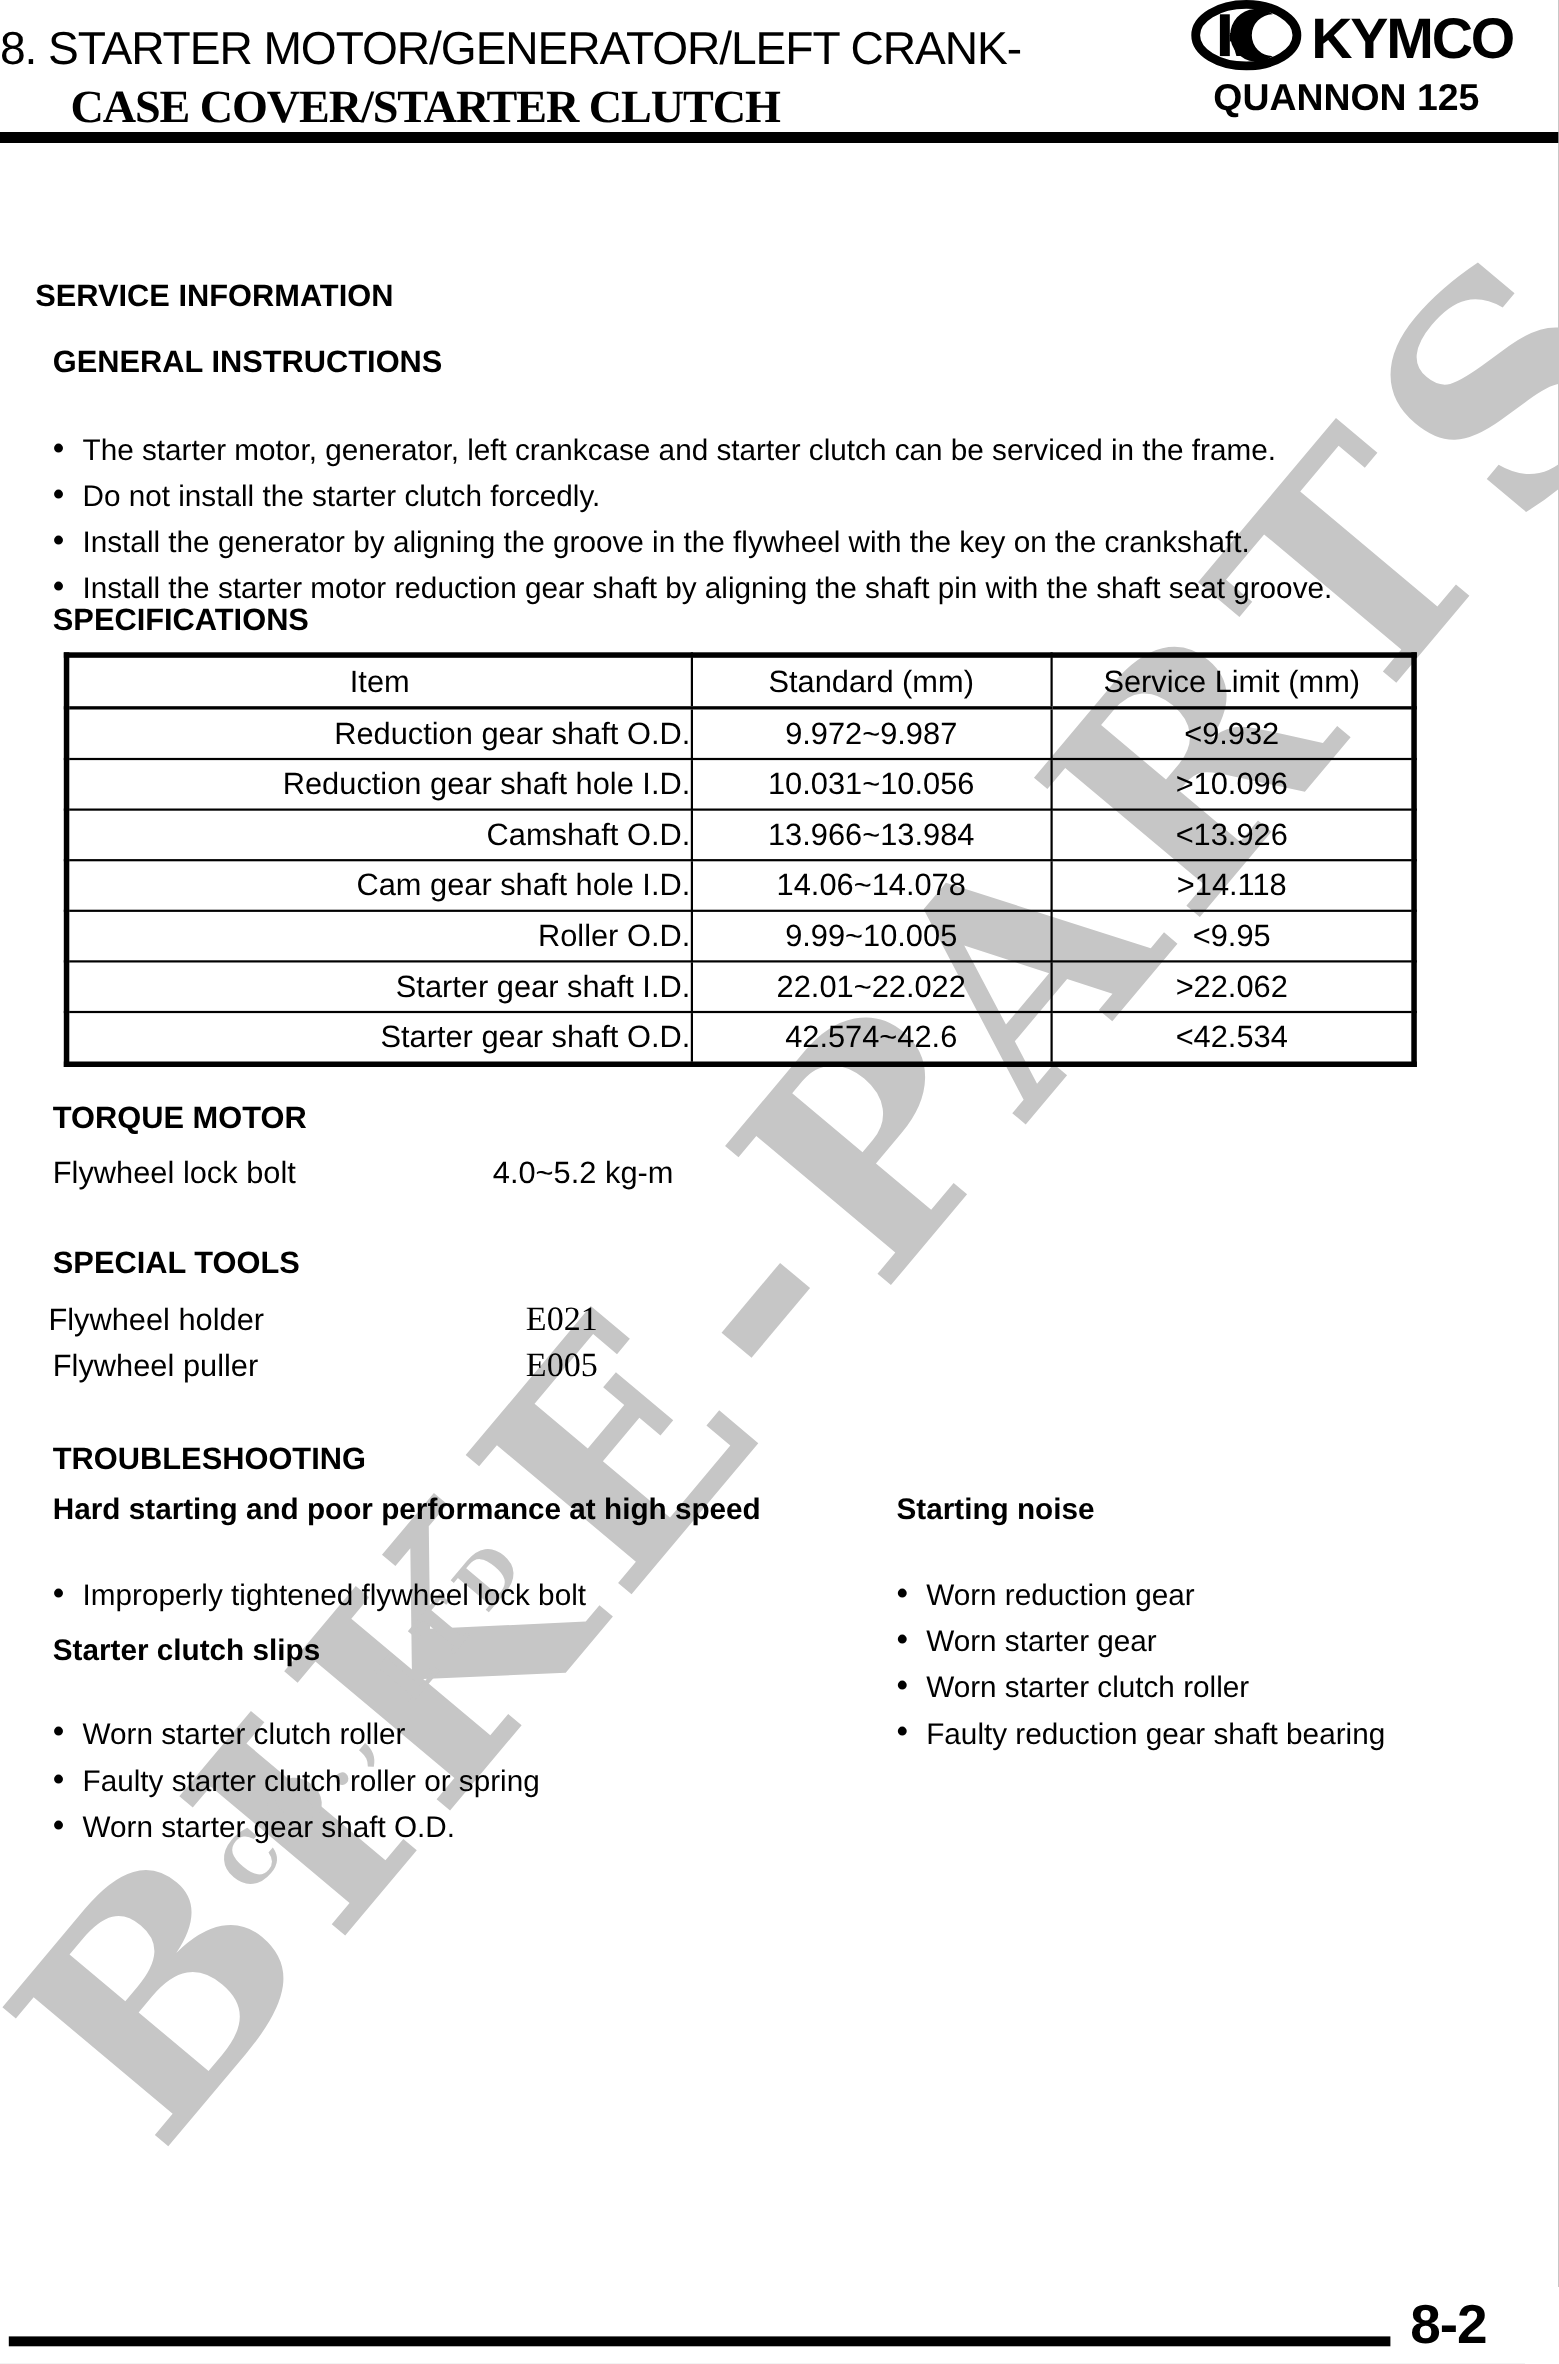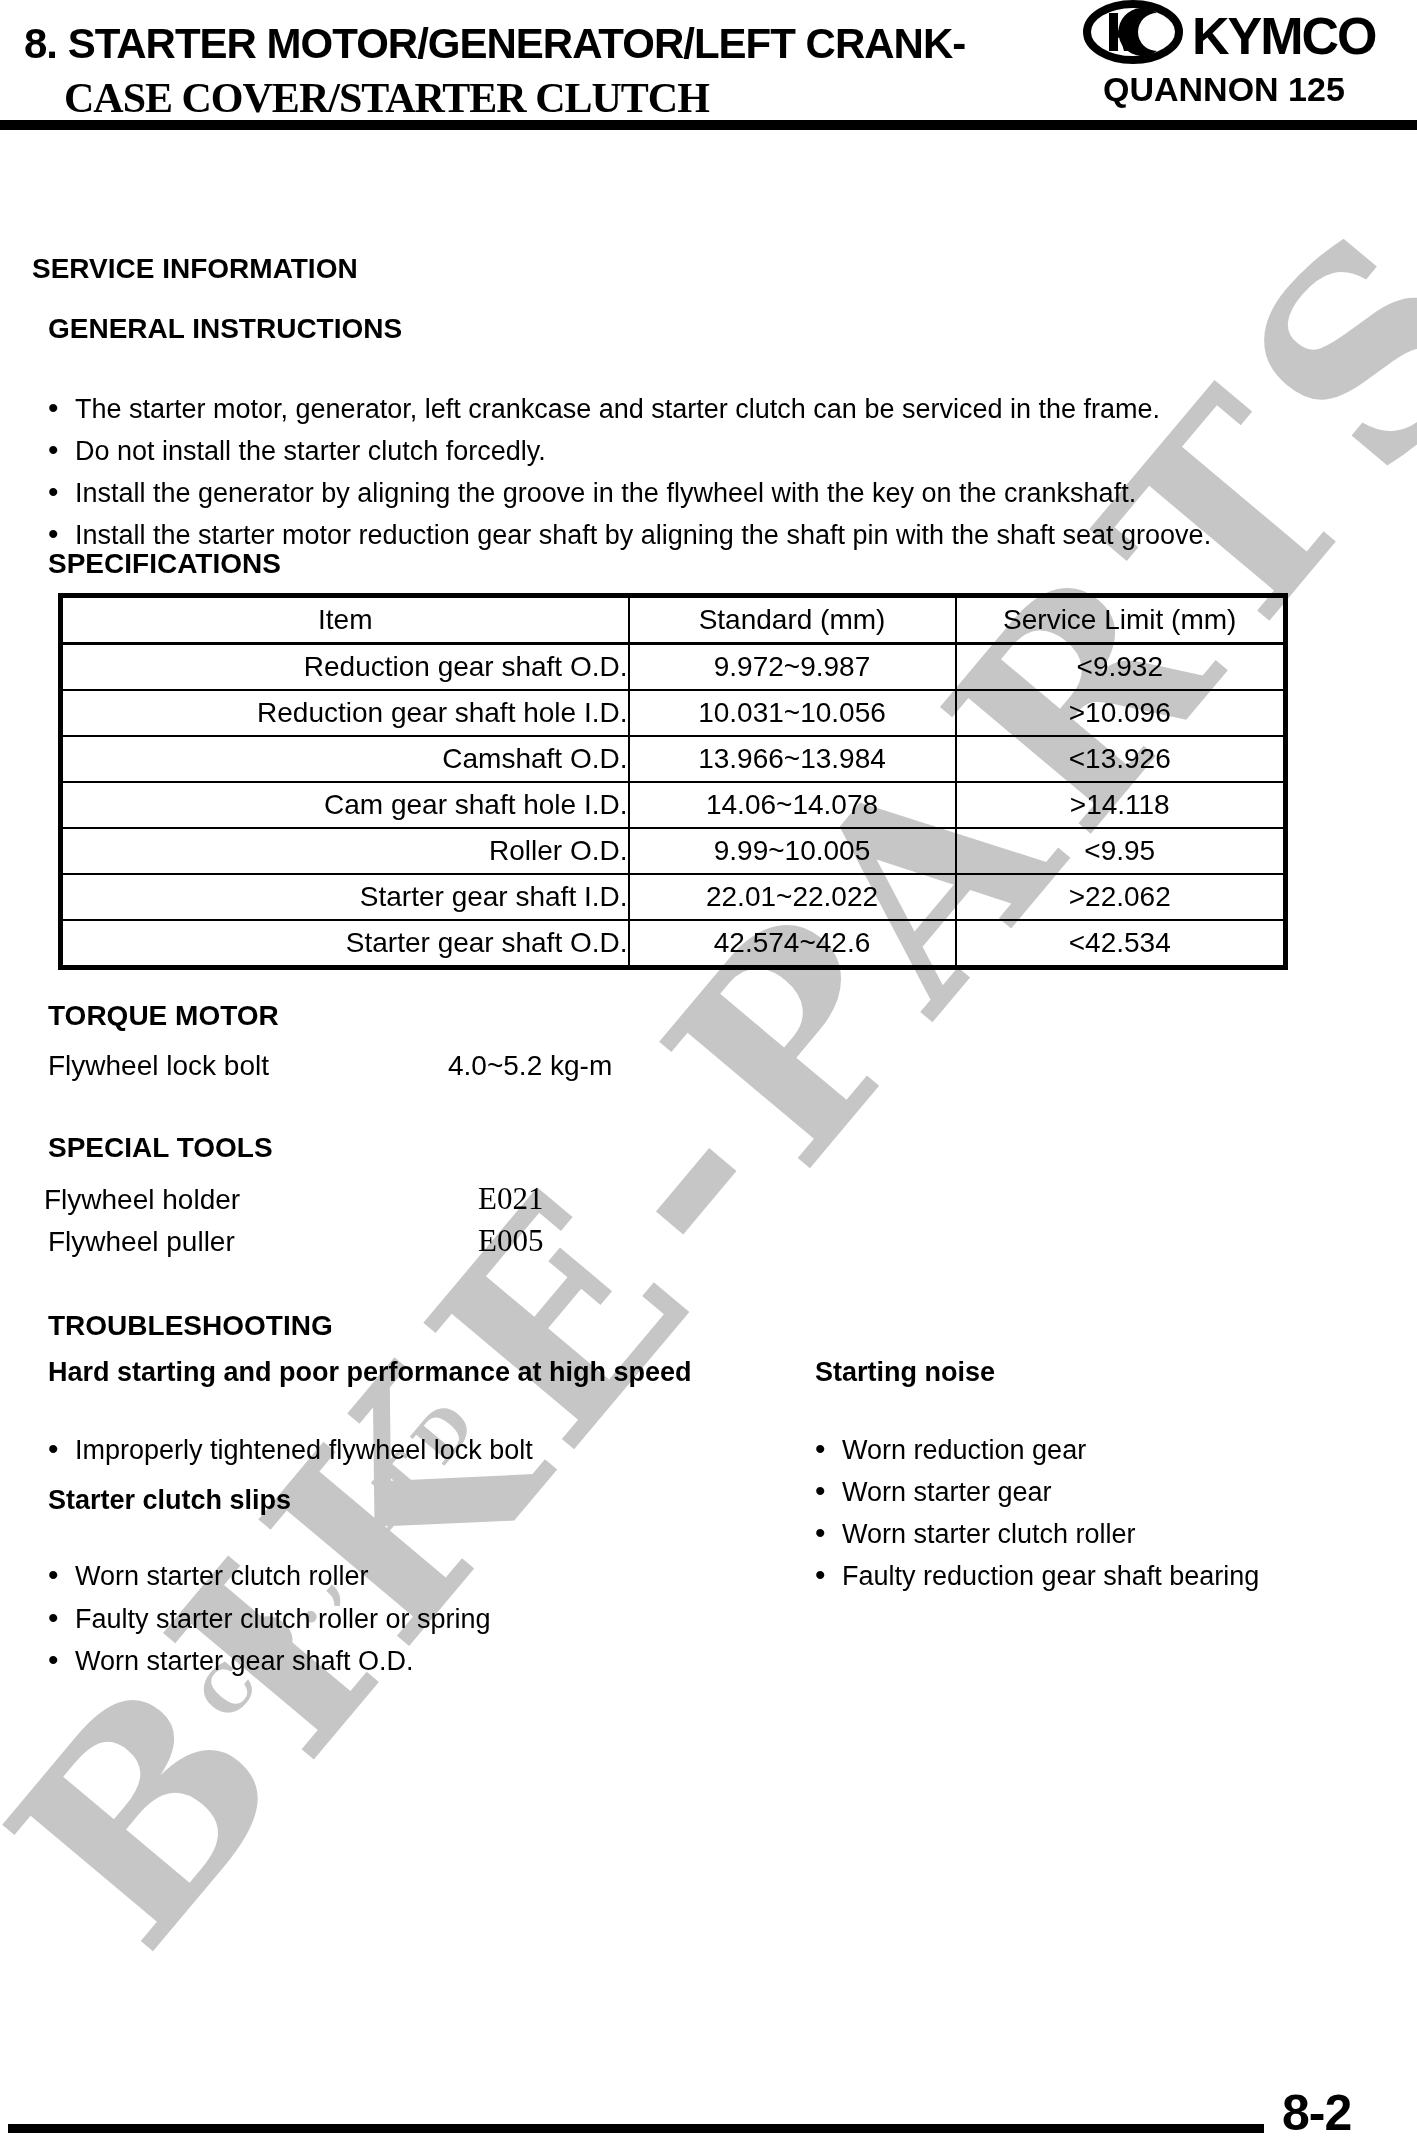--- a/index.html
+++ b/index.html
@@ -39,21 +39,21 @@
     letter-spacing:12px;
     color:#c6c6c6;
     transform:rotate(-50deg);
     transform-origin:center center;
     white-space:nowrap;
     z-index:0;
     user-select:none;
   }
   .content{position:absolute;inset:0;z-index:1;}
   
-  .title1{position:absolute;left:24px;top:20px;font-size:42px;font-weight:bold;letter-spacing:-1px;white-space:nowrap;}
+  .title1{position:absolute;left:0;top:20px;font-size:42px;font-weight:normal;letter-spacing:-1px;white-space:nowrap;}
   .title2{position:absolute;left:64px;top:74px;font-size:42px;font-weight:bold;letter-spacing:-1px;white-space:nowrap;font-family:Liberation Serif, serif;}
   .brand-name{position:absolute;left:1192px;top:6px;font-size:52px;font-weight:bold;letter-spacing:-2px;}
   .model-name{position:absolute;left:1103px;top:70px;font-size:34px;font-weight:bold;letter-spacing:0px;}
   .logo-mark{position:absolute;left:1082px;top:0px;width:102px;height:64px;}
   .header-rule{position:absolute;left:0;top:120px;width:1417px;height:10px;background:#000;}
   
   .h1{position:absolute;font-size:28px;font-weight:bold;white-space:nowrap;}
   .line{position:absolute;font-size:27px;line-height:31px;white-space:nowrap;}
   .bullet{padding-left:27px;margin-top:34px;}
   .bullet::before{content:"\2022";position:absolute;left:0;top:-2px;font-size:30px;}

